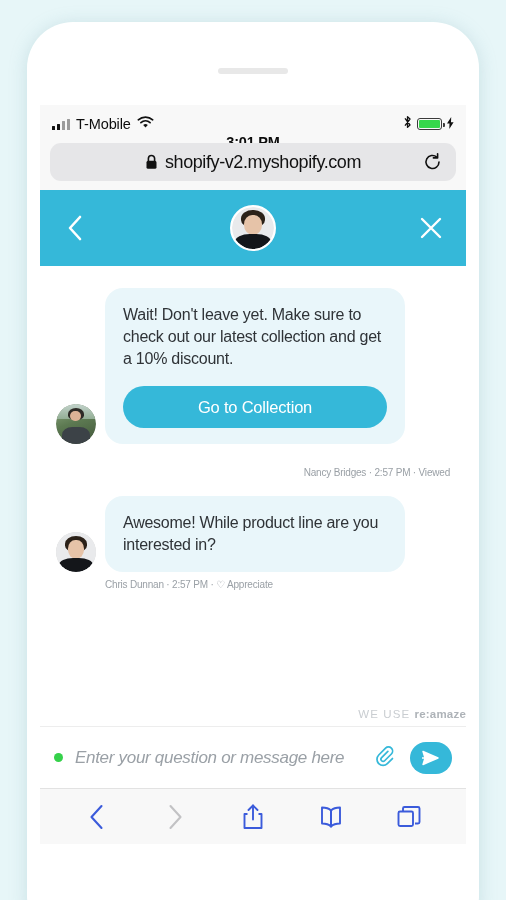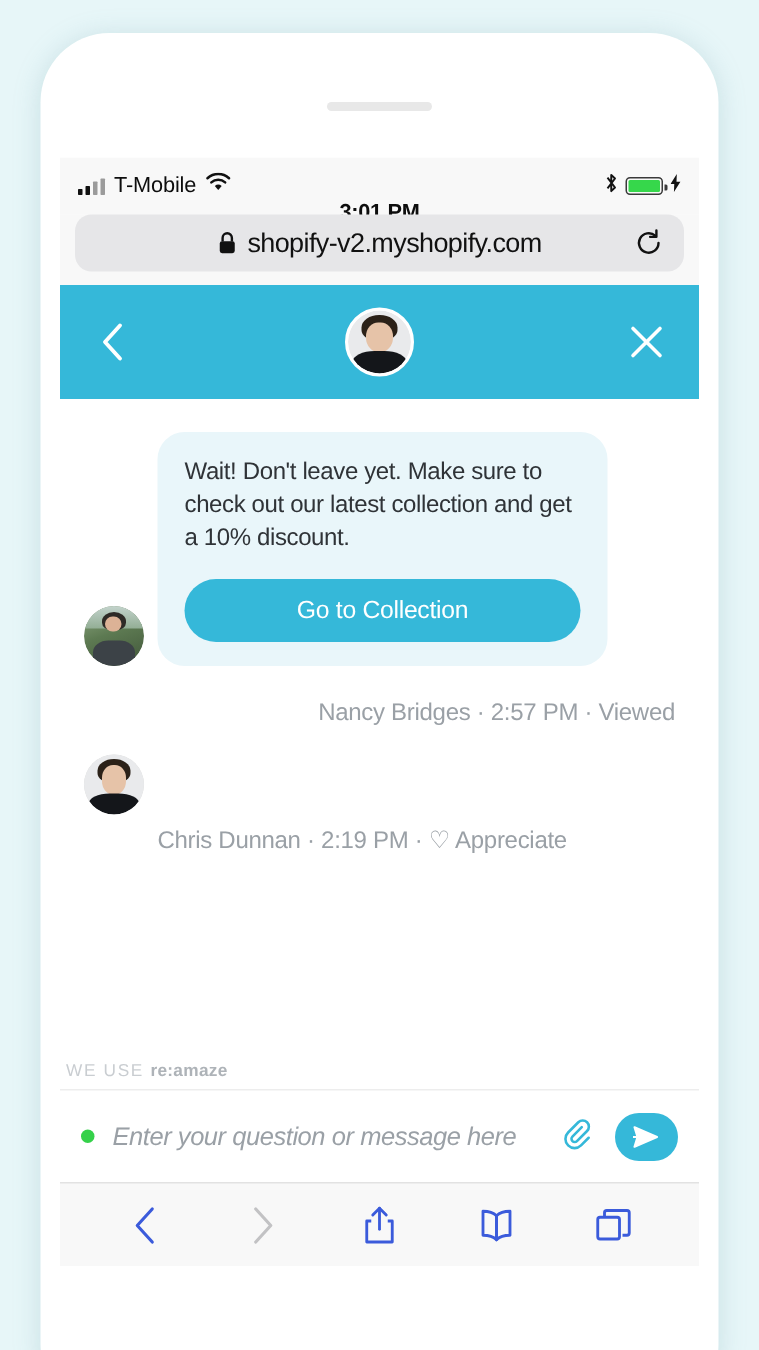--- a/index.html
+++ b/index.html
@@ -289,34 +289,34 @@
     cursor: pointer;
     text-align: center;
   }
   .row-out {
     display: flex;
     justify-content: flex-end;
     margin-top: 14px;
   }
   .bubble-out-wrap { max-width: 330px; }
   .meta {
-    font-size: 16px;
+    font-size: 10px;
     color: #9aa0a6;
     letter-spacing: -.2px;
     margin-top: 9px;
   }
   .meta.right { text-align: right; }
   .meta.left { margin-left: 49px; margin-top: 7px; }
   .row-in3 { margin-top: 18px; }
 
   .branding {
     position: absolute;
     left: 4px; right: 0;
     bottom: 6px;
-    text-align: left;
+    text-align: right;
     font-size: 11.5px;
     color: #c9cdd1;
     letter-spacing: 1.1px;
   }
   .branding b { color: #aeb3b8; letter-spacing: .2px; }
 
   
   .composer {
     border-top: 1px solid #ededed;
     height: 62px;
@@ -474,25 +474,26 @@
       </div>
 
       <div class="msg-row row-in3">
         <div class="msg-avatar">
           <div class="av av-chris">
               <span class="hair"></span>
               <span class="face"></span>
               <span class="body"></span>
             </div>
         </div>
+        <div class="bubble in">Awesome! While product line are you interested in?</div>
       </div>
       <div class="meta left">
         <span>Chris Dunnan</span>
         <span> · </span>
-        <span>2:19 PM</span>
+        <span>2:57 PM</span>
         <span> · </span>
         <span><span>♡</span> <span>Appreciate</span></span>
       </div>
 
       <div class="branding">
         <span>WE USE</span>
         <b>re:amaze</b>
       </div>
     </div>
 

